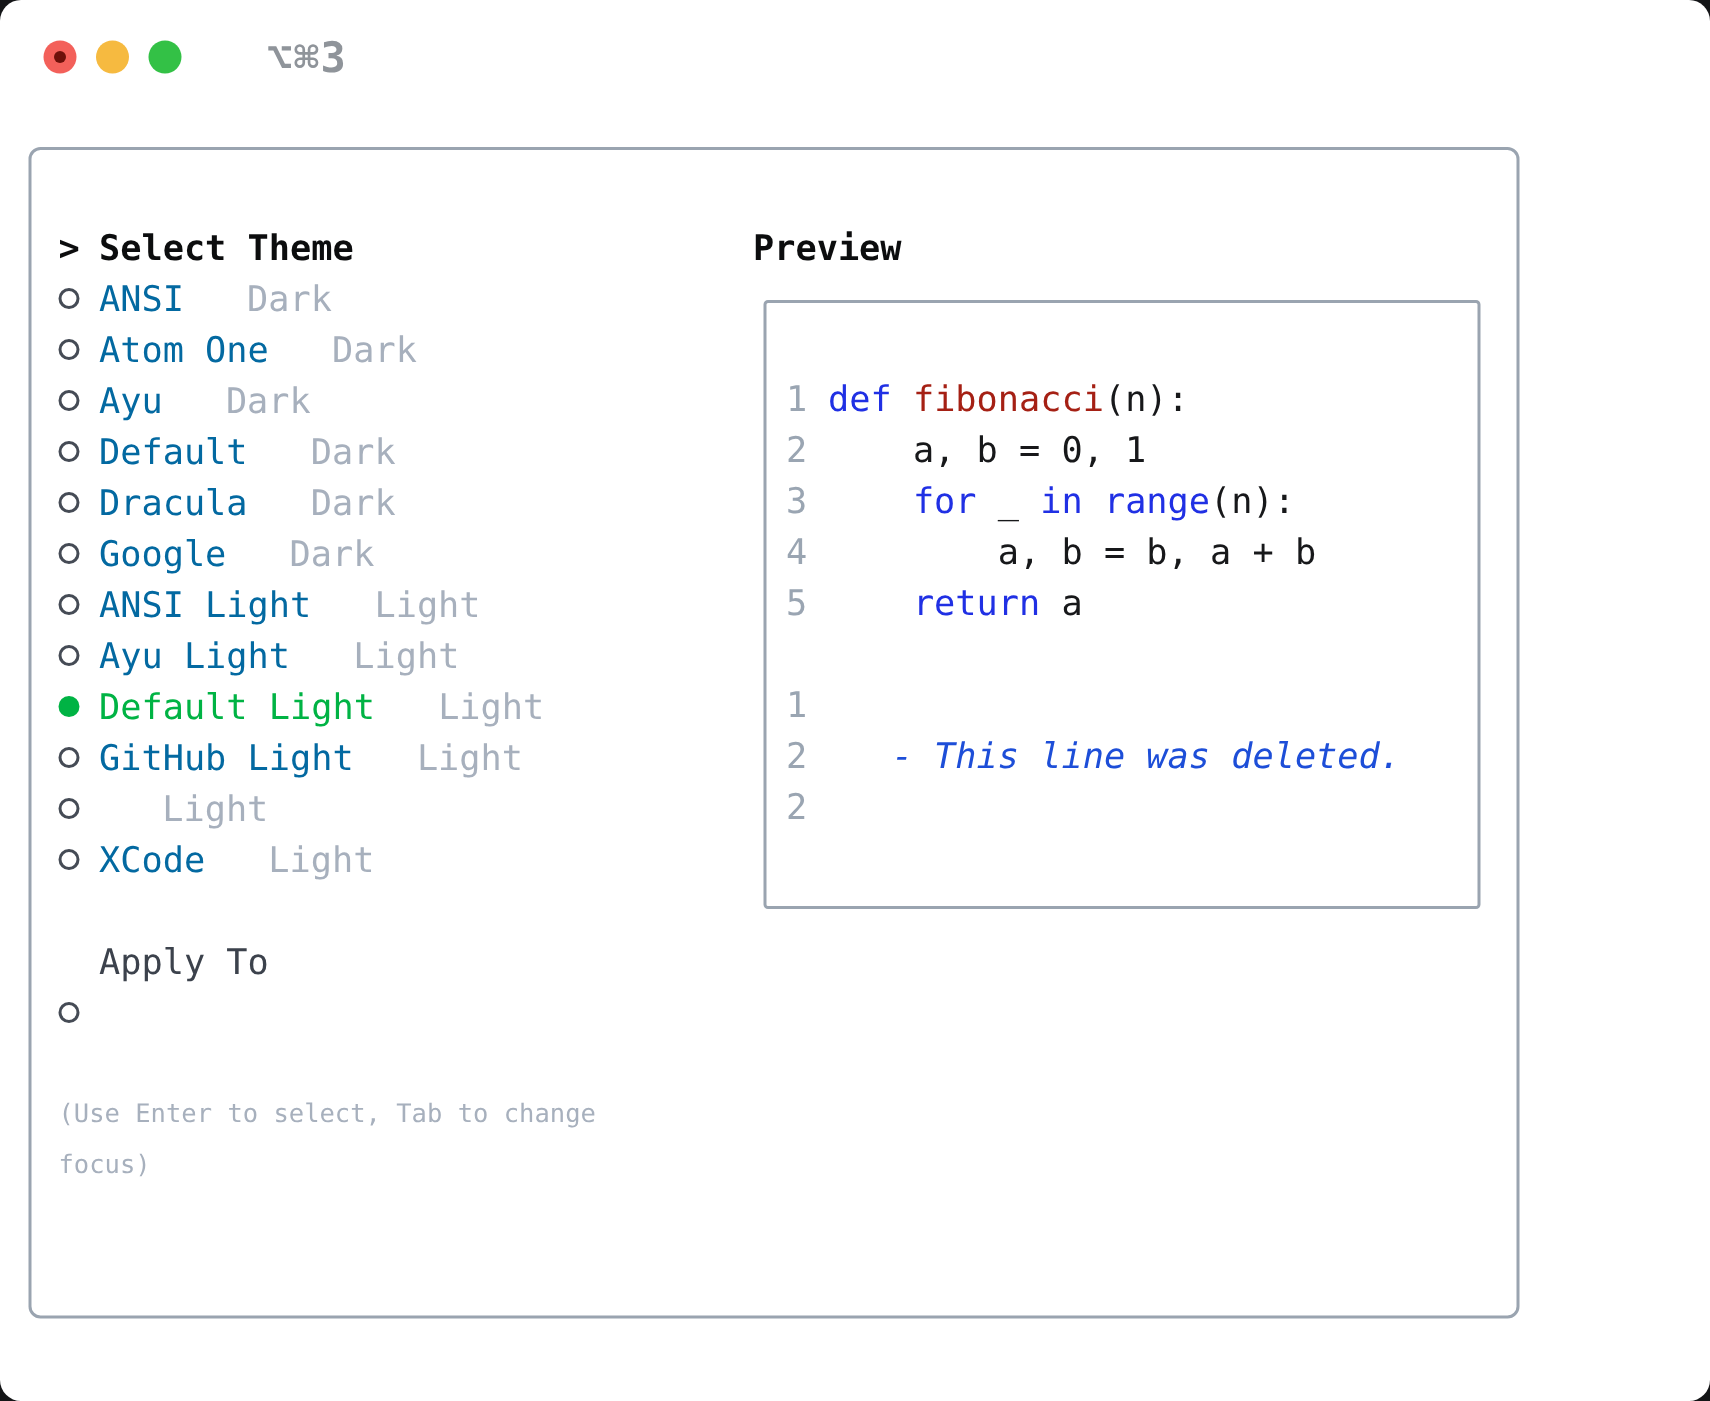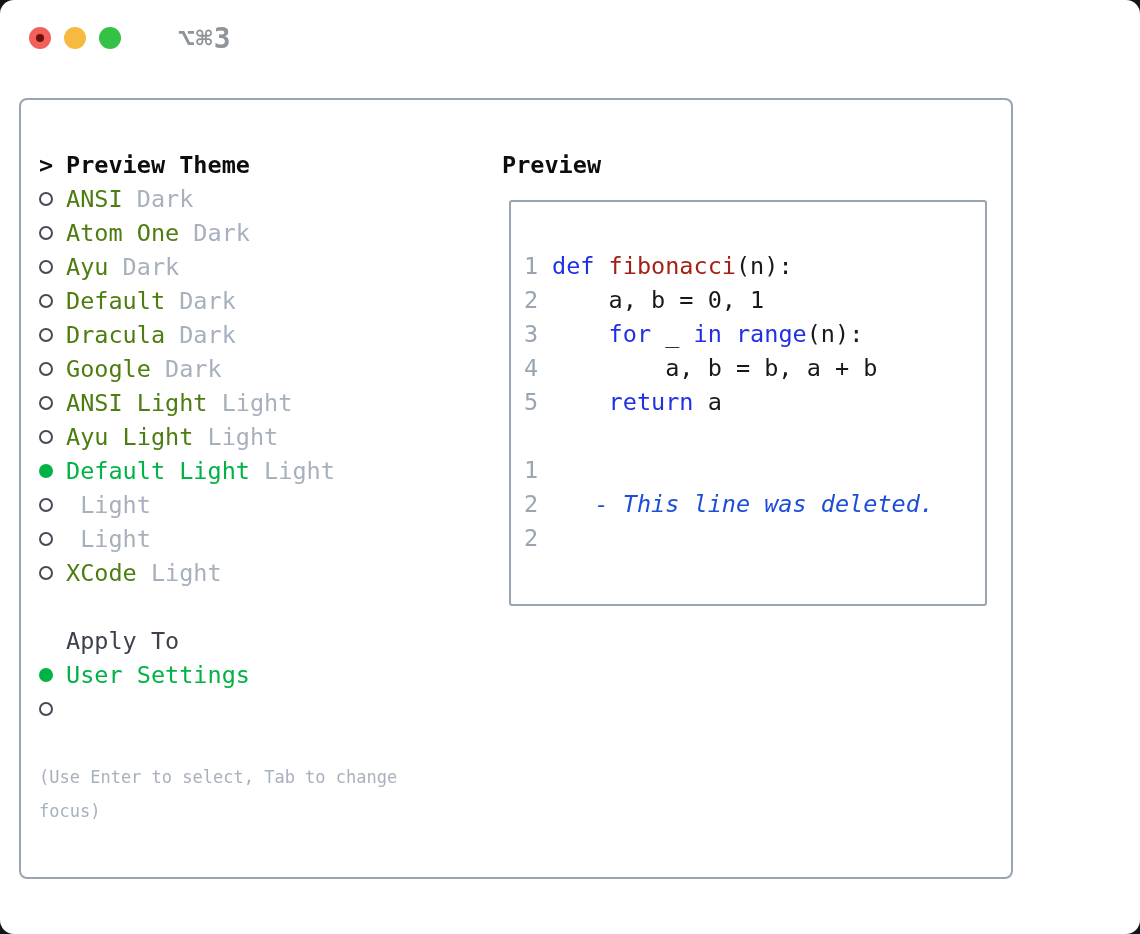--- a/index.html
+++ b/index.html
@@ -30,22 +30,22 @@
   .content{display:flex; padding:48px 0 0 18px; font-size:23.5px; line-height:34px; color:#3c424c;}
   .left-col{width:463px; flex:none;}
   .right-col{flex:1;}
   .row{height:34px; display:flex; align-items:center; white-space:pre;}
   .gap{height:34px;}
   .cell{width:27px; flex:none; display:flex; align-items:center;}
   .hdr{font-weight:bold; color:#0c0d0e;}
   .prompt{font-weight:bold; color:#0c0d0e;}
   .radio{width:14px; height:14px; border:2px solid #454b55; border-radius:50%; box-sizing:border-box;}
   .radio.on{border-color:#00b344; background:#00b344;}
-  .item-name{color:#4d7c0f;}
-  .item-variant{color:#a7b0bd;}
+  .item-name{color:#0369a1;}
+  .item-variant{color:#a7b0bd;margin-left:28px;}
   .row.selected .item-name{color:#00b344;}
   .help{margin-top:34px; width:420px; color:#a7b0bd; font-size:17px; line-height:34px;}
   
   .preview-box{
     margin-top:18px; margin-left:7px; width:478px; height:406px;
     border:2px solid #9aa4b0; border-radius:3px; box-sizing:border-box;
     padding:47px 0 0 13px; overflow:hidden; background:#fff;
   }
   .code-line{height:34px; display:flex; align-items:center; white-space:pre; font-size:23.5px;}
   .ln{width:28px; flex:none; color:#9aa5b2;}
@@ -69,47 +69,46 @@
     </div>
     <span class="window-title">⌥⌘3</span>
   </div>
 
   <div class="main-box">
     <div class="content">
 
       <div class="left-col">
         <div class="row">
           <span class="cell prompt">&gt;</span>
-          <span class="hdr">Preview Theme</span>
+          <span class="hdr">Select Theme</span>
         </div>
 
         <div id="theme-list">
             <div class="row"><span class="cell"><span class="radio"></span></span><span class="item-name">ANSI</span><span class="item-variant"> Dark</span></div>
             <div class="row"><span class="cell"><span class="radio"></span></span><span class="item-name">Atom One</span><span class="item-variant"> Dark</span></div>
             <div class="row"><span class="cell"><span class="radio"></span></span><span class="item-name">Ayu</span><span class="item-variant"> Dark</span></div>
             <div class="row"><span class="cell"><span class="radio"></span></span><span class="item-name">Default</span><span class="item-variant"> Dark</span></div>
             <div class="row"><span class="cell"><span class="radio"></span></span><span class="item-name">Dracula</span><span class="item-variant"> Dark</span></div>
             <div class="row"><span class="cell"><span class="radio"></span></span><span class="item-name">Google</span><span class="item-variant"> Dark</span></div>
             <div class="row"><span class="cell"><span class="radio"></span></span><span class="item-name">ANSI Light</span><span class="item-variant"> Light</span></div>
             <div class="row"><span class="cell"><span class="radio"></span></span><span class="item-name">Ayu Light</span><span class="item-variant"> Light</span></div>
             <div class="row selected"><span class="cell"><span class="radio on"></span></span><span class="item-name">Default Light</span><span class="item-variant"> Light</span></div>
-            <div class="row"><span class="cell"><span class="radio"></span></span><span class="item-variant"> Light</span></div>
+            <div class="row"><span class="cell"><span class="radio"></span></span><span class="item-name">GitHub Light</span><span class="item-variant"> Light</span></div>
             <div class="row"><span class="cell"><span class="radio"></span></span><span class="item-variant"> Light</span></div>
             <div class="row"><span class="cell"><span class="radio"></span></span><span class="item-name">XCode</span><span class="item-variant"> Light</span></div>
           </div>
 
         <div class="gap"></div>
 
         <div class="row">
           <span class="cell"></span>
           <span>Apply To</span>
         </div>
 
         <div id="apply-list">
-            <div class="row selected"><span class="cell"><span class="radio on"></span></span><span class="item-name">User Settings</span></div>
             <div class="row"><span class="cell"><span class="radio"></span></span></div>
           </div>
 
         <div class="help">(Use Enter to select, Tab to change focus)</div>
       </div>
 
       <div class="right-col">
         <div class="row">
           <span class="hdr">Preview</span>
         </div>

